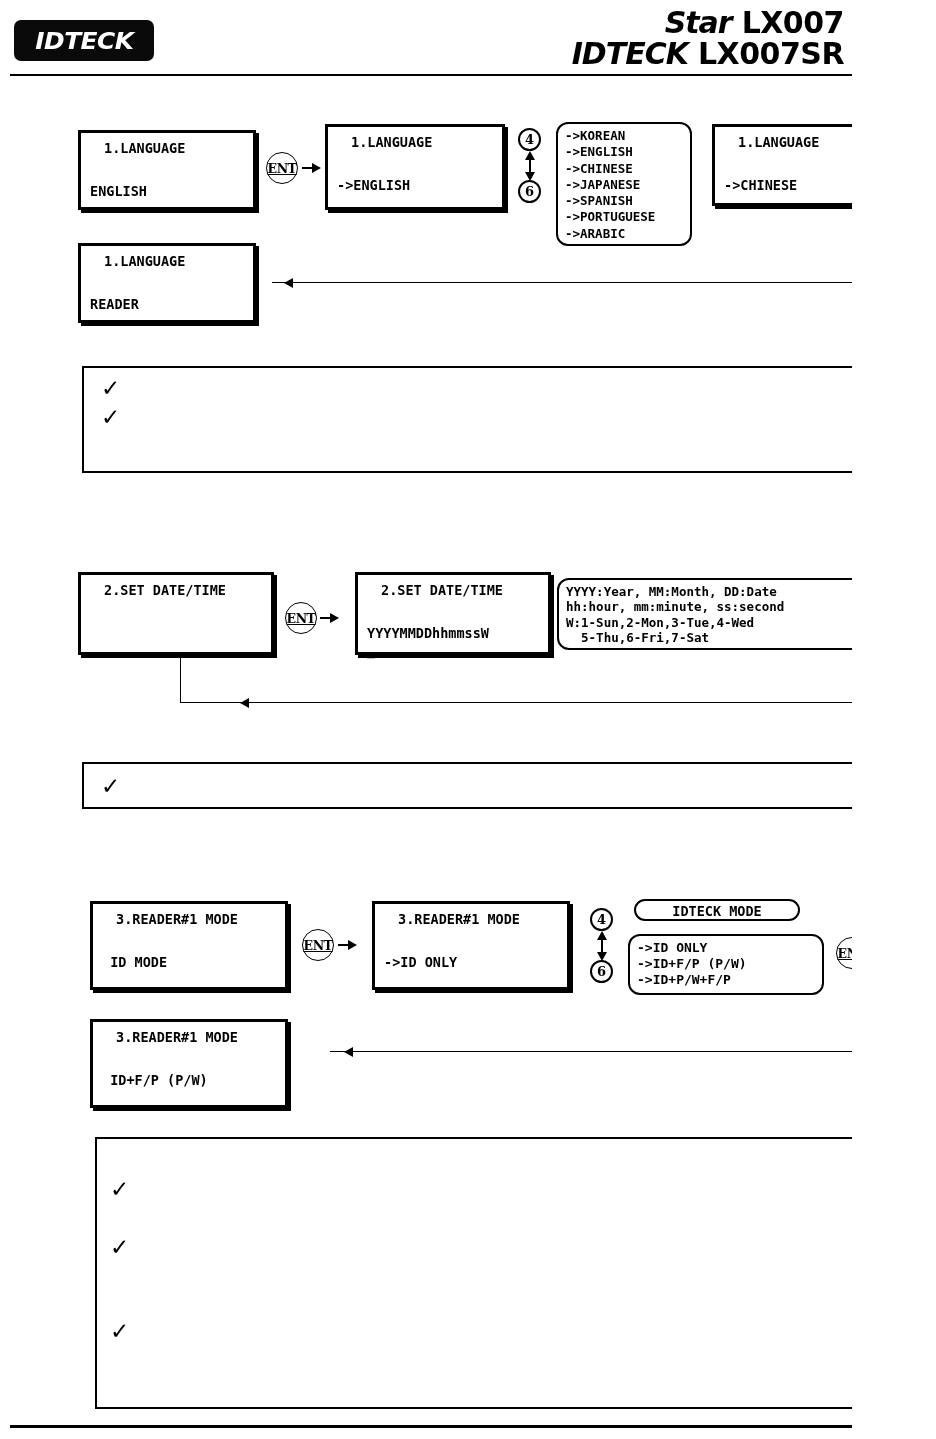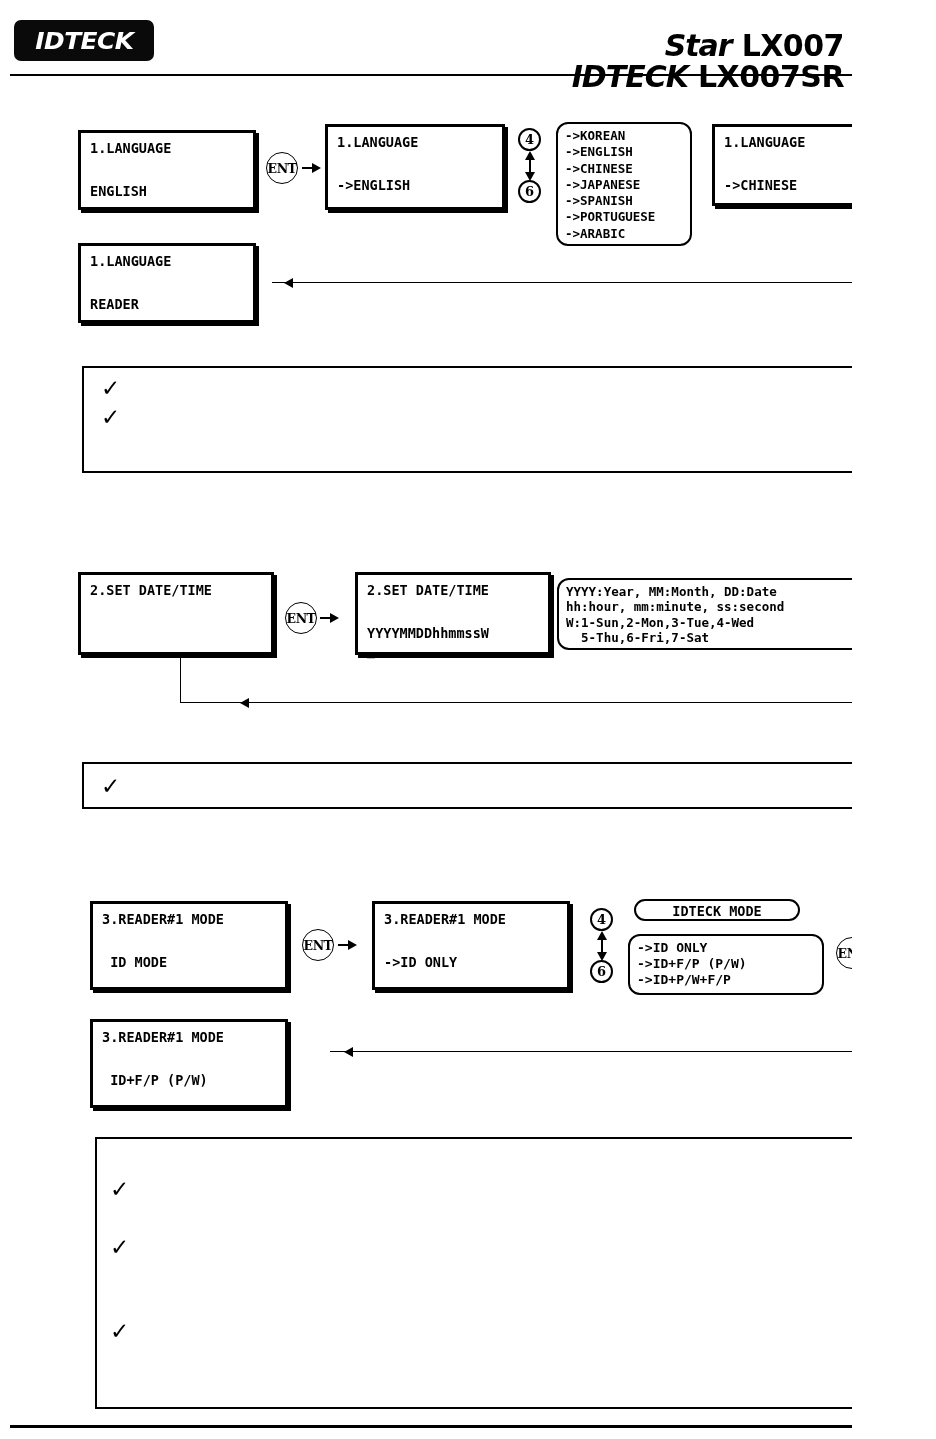--- a/index.html
+++ b/index.html
@@ -41,21 +41,20 @@
     font-size: 23px;
     letter-spacing: -0.5px;
     transform: scaleX(1.08);
   }
   .header-titles {
     position: absolute;
     right: 8px;
     top: 8px;
     text-align: right;
     line-height: 1.02;
-    margin-top: 23px;
   }
   .header-line {
     font-family: "DejaVu Sans", sans-serif;
     font-weight: bold;
     font-size: 30px;
     white-space: nowrap;
     letter-spacing: -0.5px;
   }
   .header-line .ital {
     font-style: italic;
@@ -84,21 +83,21 @@
     box-sizing: border-box;
     border: 3px solid #000000;
     background: #ffffff;
     box-shadow: 3px 3px 0 #000000;
     font-family: "DejaVu Sans Mono", monospace;
     font-size: 13.5px;
     font-weight: bold;
     letter-spacing: 0px;
     padding: 8px 9px 0 9px;
   }
-  .lcd .l1 { white-space: pre; line-height: 1.1; }
+  .lcd .l1 { white-space: pre; line-height: 1.1; margin-left: 14px; }
   .lcd .l2 { white-space: pre; line-height: 1.1; margin-top: 28px; }
   .lcd .l3 { white-space: pre; line-height: 1.1; margin-top: 2px; }
 
   
   .panel {
     position: absolute;
     box-sizing: border-box;
     border: 2px solid #000000;
     border-radius: 12px;
     background: #ffffff;
@@ -120,20 +119,21 @@
     border: 1.6px solid #000000;
     border-radius: 50%;
     background: #ffffff;
     display: flex;
     align-items: center;
     justify-content: center;
     font-family: "DejaVu Serif", serif;
     font-weight: bold;
     font-size: 12.5px;
     letter-spacing: -0.5px;
+    text-decoration: underline;
   }
   .numcirc {
     position: absolute;
     box-sizing: border-box;
     width: 23px;
     height: 23px;
     border: 2px solid #000000;
     border-radius: 50%;
     background: #ffffff;
     display: flex;

